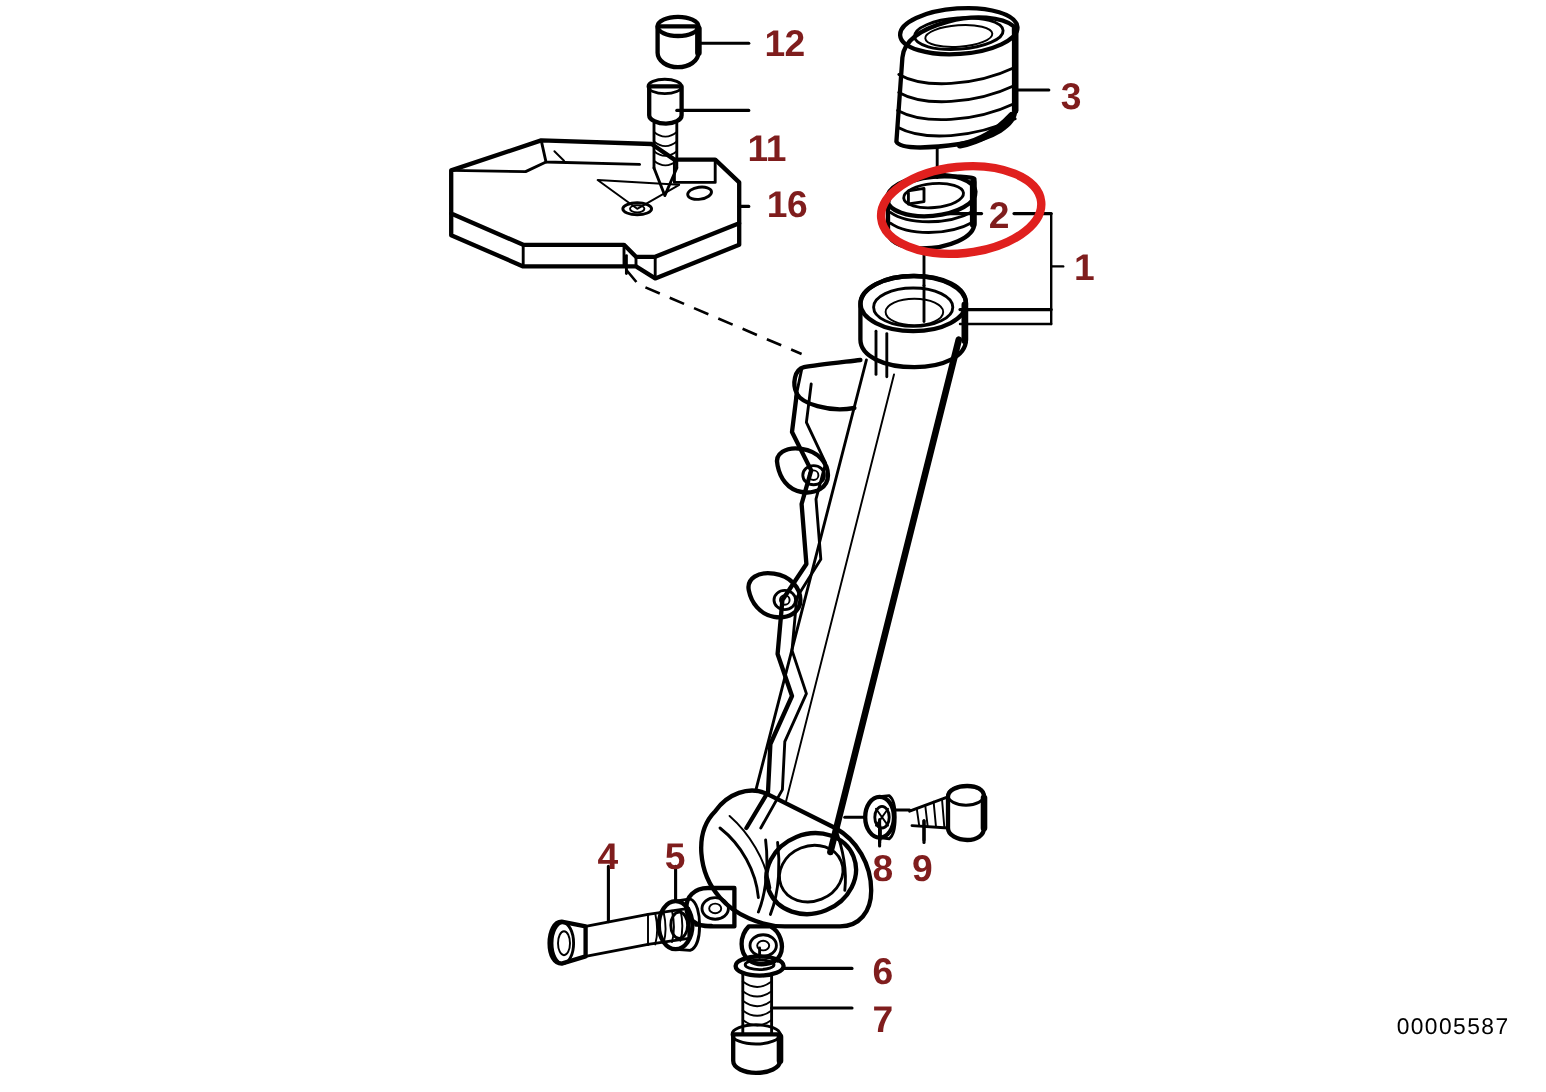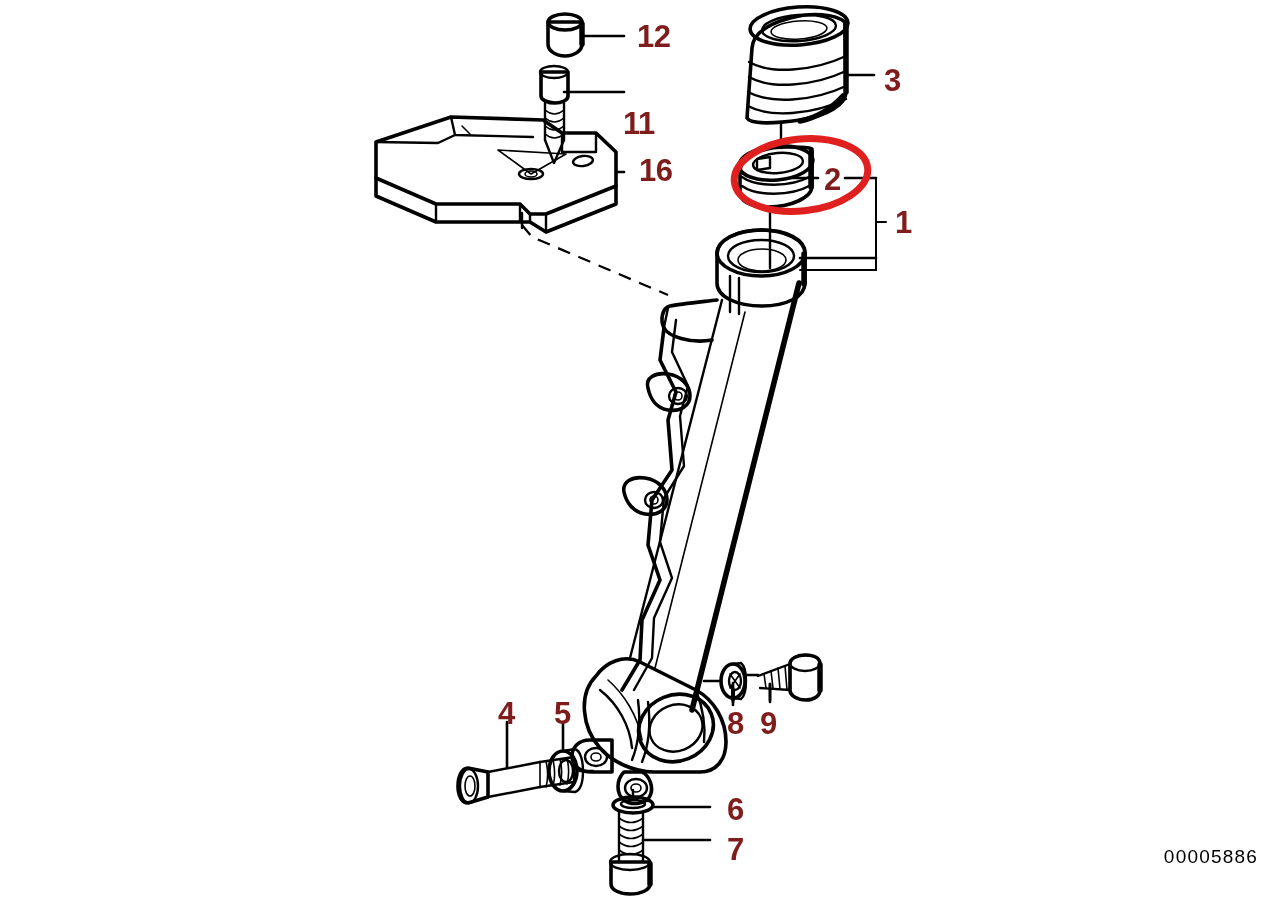--- a/index.html
+++ b/index.html
@@ -353,15 +353,15 @@
   <div class="callout-label" style="left:498px; top:698px;">4</div>
   <div class="callout-label" style="left:554px; top:698px;">5</div>
   <div class="callout-label" style="left:727px; top:794px;">6</div>
   <div class="callout-label" style="left:727px; top:834px;">7</div>
   <div class="callout-label" style="left:727px; top:708px;">8</div>
   <div class="callout-label" style="left:760px; top:708px;">9</div>
   <div class="callout-label" style="left:639px; top:155px;">16</div>
   <div class="callout-label" style="left:623px; top:79px;margin-top:29px;">11</div>
   <div class="callout-label" style="left:637px; top:21px;">12</div>
 
-  <div class="diagram-id">00005886</div>
+  <div class="diagram-id">00005587</div>
 
 </div>
 
 </body></html>

